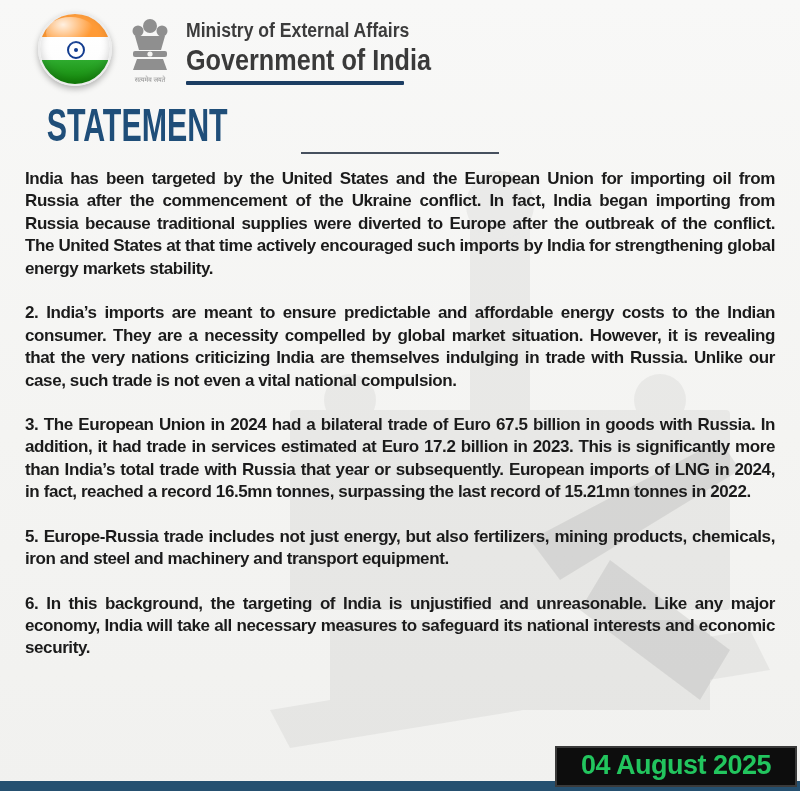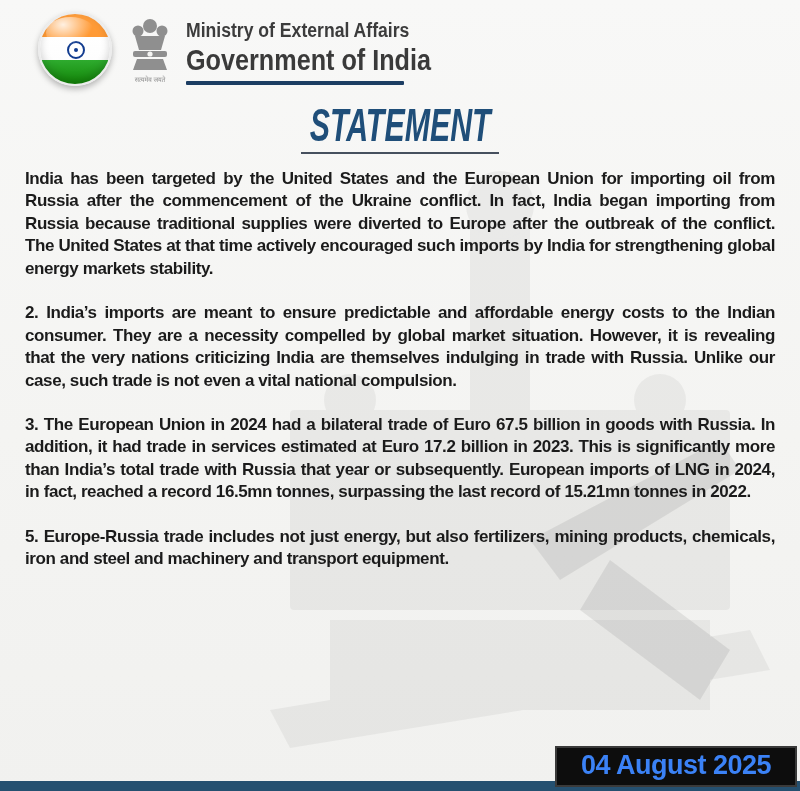--- a/index.html
+++ b/index.html
@@ -39,40 +39,40 @@
     font-size:20px;font-weight:700;color:#3c3c3c;letter-spacing:0;
     transform:scaleX(.88);transform-origin:left center;white-space:nowrap;
   }
   .govt{
     font-size:30px;font-weight:700;color:#3a3a3a;margin-top:1px;
     transform:scaleX(.84);transform-origin:left center;white-space:nowrap;
   }
   .header-underline{width:218px;height:4px;background:#1c3e63;margin-top:4px;border-radius:1px;}
 
   
-  .title-wrap{position:absolute;top:98px;left:0;width:100%;text-align:center;font-style:italic;}
+  .title-wrap{position:absolute;top:98px;left:0;width:100%;text-align:left;}
   .statement-title{
     display:inline-block;font-size:46px;font-weight:800;color:#1f4e79;
     letter-spacing:0;transform:scaleX(.66);transform-origin:center;white-space:nowrap;
   }
   .statement-underline{width:198px;height:2px;background:#46505e;margin:0 auto;}
 
   
   .content{position:absolute;left:25px;right:25px;top:168px;}
   .content p{
     margin:0 0 22px 0;
     font-size:17px;font-weight:700;color:#1b1b1b;
     line-height:1.32;text-align:justify;letter-spacing:-0.4px;
   }
 
   
   .bottom-bar{position:absolute;left:0;bottom:0;width:100%;height:10px;background:#255070;z-index:1;}
   .date-box{
     position:absolute;right:3px;bottom:4px;z-index:2;
-    background:#0d0d0d;color:#3b82f6;
+    background:#0d0d0d;color:#22c55e;
     border:2px solid #3a3a3a;
     padding:2px 24px 4px 24px;
     font-size:27px;font-weight:700;letter-spacing:-0.5px;white-space:nowrap;
   }
 </style>
 </head>
 <body>
 
 <div class="page">
 
@@ -122,18 +122,19 @@
   <div class="title-wrap">
     <div class="statement-title">STATEMENT</div>
     <div class="statement-underline"></div>
   </div>
 
   <main class="content">
     <p>India has been targeted by the United States and the European Union for importing oil from Russia after the commencement of the Ukraine conflict. In fact, India began importing from Russia because traditional supplies were diverted to Europe after the outbreak of the conflict. The United States at that time actively encouraged such imports by India for strengthening global energy markets stability.</p>
     <p>2. India’s imports are meant to ensure predictable and affordable energy costs to the Indian consumer. They are a necessity compelled by global market situation. However, it is revealing that the very nations criticizing India are themselves indulging in trade with Russia. Unlike our case, such trade is not even a vital national compulsion.</p>
     <p>3. The European Union in 2024 had a bilateral trade of Euro 67.5 billion in goods with Russia. In addition, it had trade in services estimated at Euro 17.2 billion in 2023. This is significantly more than India’s total trade with Russia that year or subsequently. European imports of LNG in 2024, in fact, reached a record 16.5mn tonnes, surpassing the last record of 15.21mn tonnes in 2022.</p>
     <p>5. Europe-Russia trade includes not just energy, but also fertilizers, mining products, chemicals, iron and steel and machinery and transport equipment.</p>
+    <p>6. In this background, the targeting of India is unjustified and unreasonable. Like any major economy, India will take all necessary measures to safeguard its national interests and economic security.</p>
   </main>
 
   <div class="bottom-bar"></div>
   <div class="date-box">04 August 2025</div>
 
 </div>
 
 </body></html>

